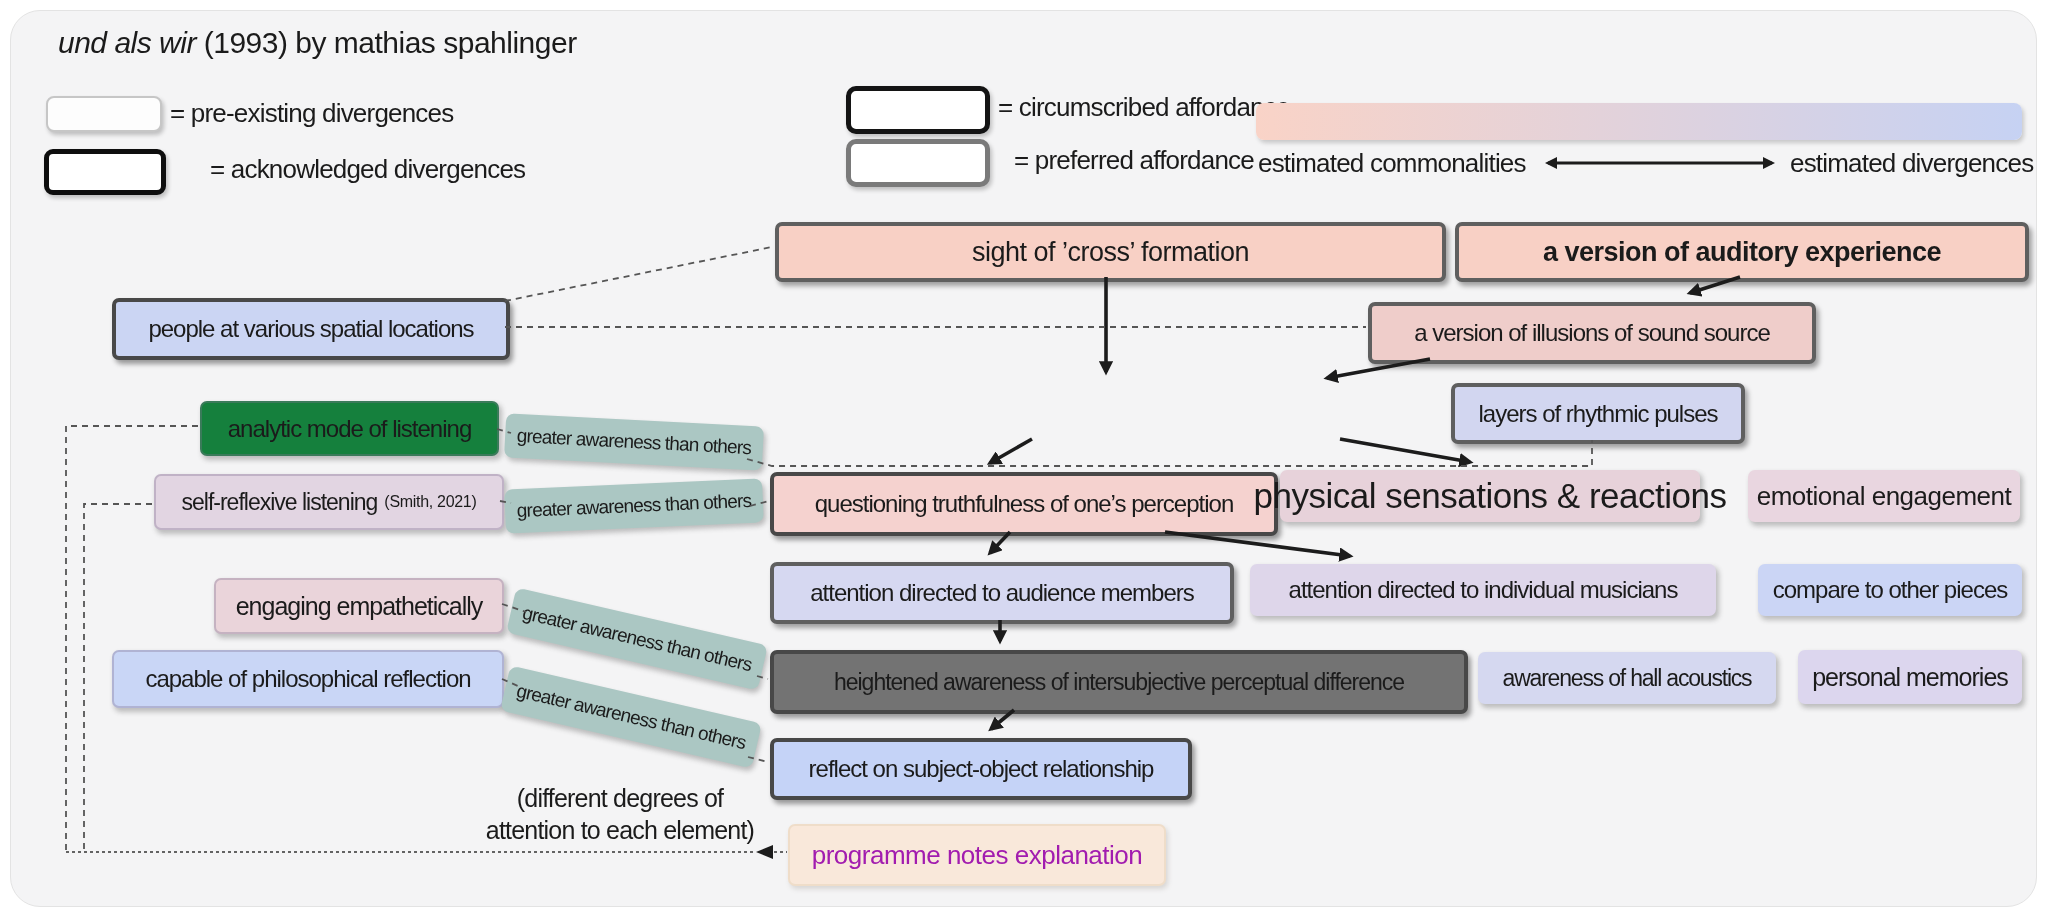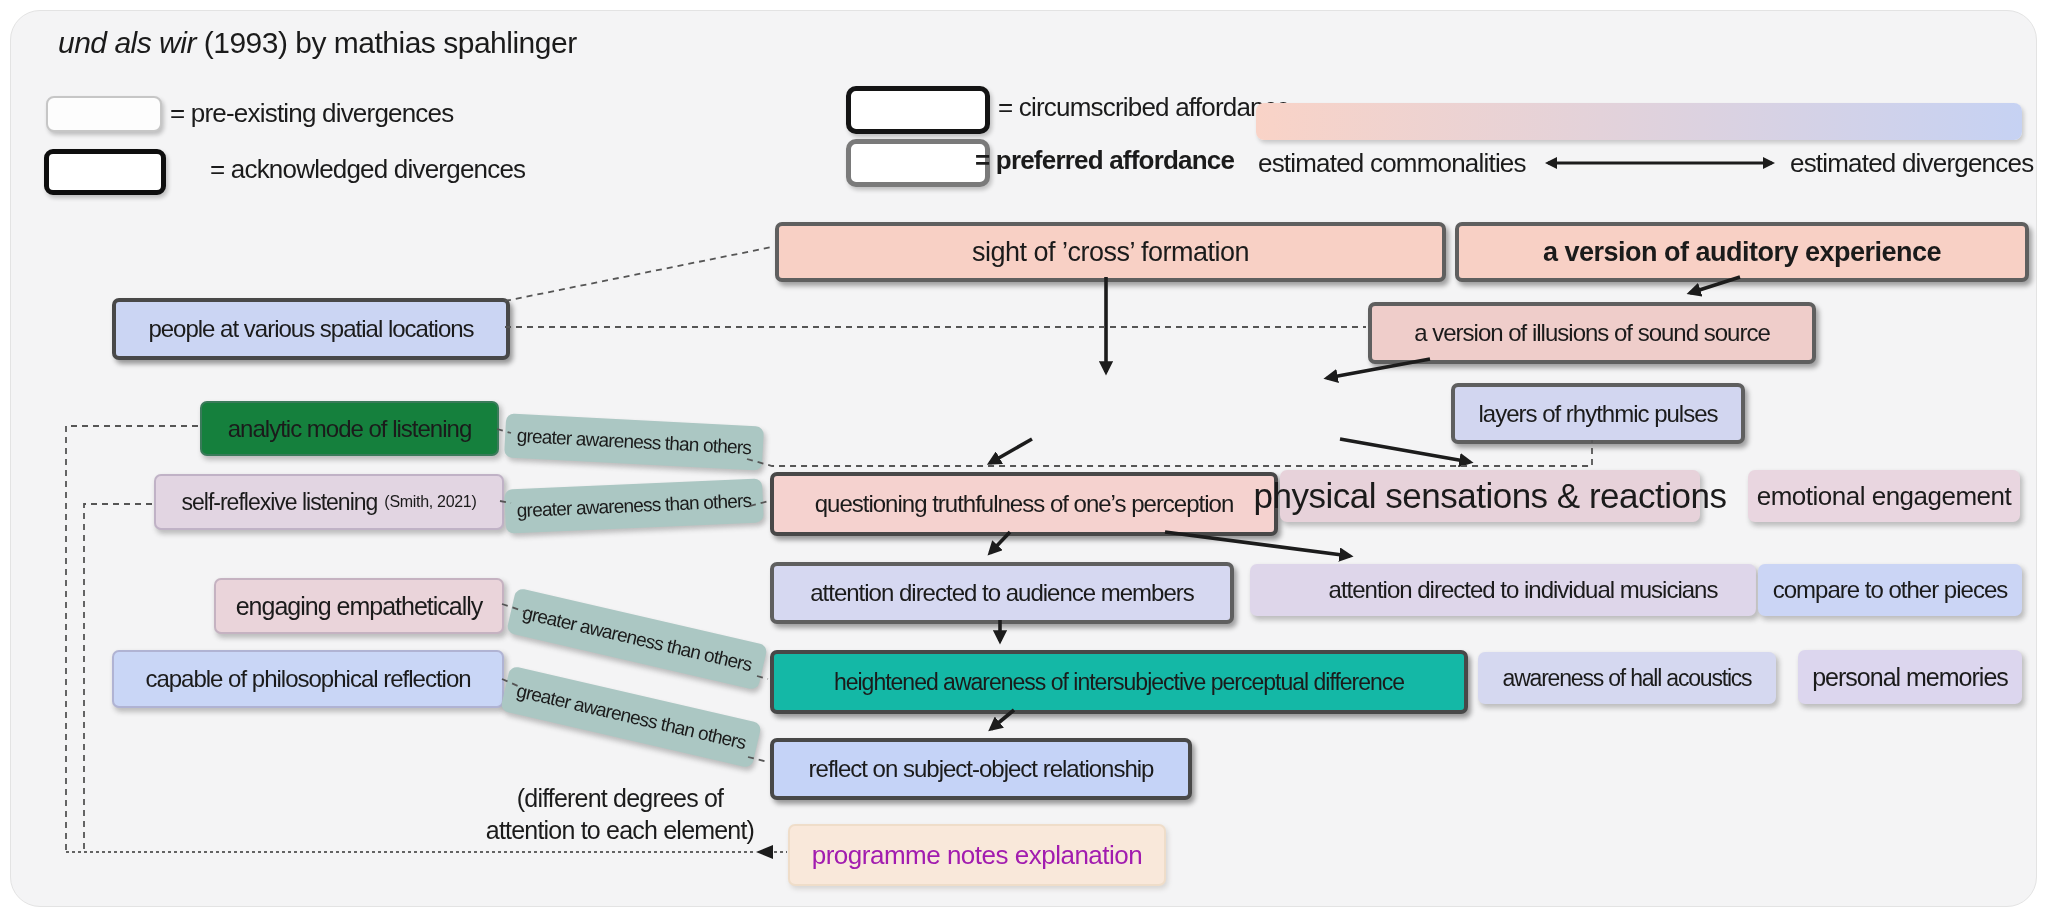--- a/index.html
+++ b/index.html
@@ -13,21 +13,21 @@
   
   .swatch{position:absolute;background:#ffffff;border-radius:8px;box-shadow:2px 3px 4px rgba(0,0,0,.22);}
   #lg-white{left:46px;top:96px;width:112px;height:32px;border:2px solid #c6c6c6;background:#fdfdfd;}
   #lg-black{left:44px;top:149px;width:112px;height:36px;border:5px solid #0e0e0e;border-radius:9px;}
   #lg-circ{left:846px;top:86px;width:134px;height:38px;border:5px solid #141414;border-radius:10px;}
   #lg-pref{left:846px;top:139px;width:134px;height:38px;border:5px solid #7a7a7a;border-radius:10px;}
   .lg-label{position:absolute;font-size:26px;letter-spacing:-.8px;white-space:nowrap;}
   #lg-white-label{left:170px;top:98px;}
   #lg-black-label{left:170px;top:154px;margin-left:40px;}
   #lg-circ-label{left:998px;top:92px;}
-  #lg-pref-label{left:975px;top:145px;font-weight:bold;}
+  #lg-pref-label{left:1014px;top:145px;}
 
   
   #grad-bar{position:absolute;left:1256px;top:103px;width:766px;height:37px;border-radius:8px;
             background:linear-gradient(90deg,#f9d3c7 0%,#e3d2da 45%,#c6d2f3 100%);
             box-shadow:2px 3px 4px rgba(0,0,0,.18);}
   #grad-left{left:1258px;top:148px;}
   #grad-right{left:1790px;top:148px;width:232px;text-align:right;}
 
   
   .box{position:absolute;display:flex;align-items:center;justify-content:center;
@@ -47,25 +47,25 @@
   #n-analytic{left:200px;top:401px;width:295px;height:51px;background:#15803d;}
   #teal1{left:505px;top:420px;width:258px;height:44px;transform:rotate(3deg);}
   #n-self{left:154px;top:474px;width:346px;height:52px;background:#e2d5e2;font-size:23px;}
   #n-self .cite{font-size:16px;margin-left:7px;letter-spacing:-.3px;}
   #teal2{left:505px;top:484px;width:258px;height:44px;transform:rotate(-2.5deg);}
   #n-questioning{left:770px;top:472px;width:500px;height:56px;background:#f5d2cf;}
   #n-physical{left:1280px;top:470px;width:420px;height:52px;background:#e7d2da;font-size:35px;letter-spacing:-.5px;}
   #n-emotional{left:1748px;top:470px;width:272px;height:52px;background:#e9d6e0;font-size:26px;letter-spacing:-.5px;}
   #n-engaging{left:214px;top:578px;width:286px;height:52px;background:#ead4da;font-size:25px;}
   #n-att-aud{left:770px;top:562px;width:456px;height:54px;background:#d6d8f1;}
-  #n-att-mus{left:1250px;top:564px;width:466px;height:52px;background:#ded6ea;padding-left:40px;}
+  #n-att-mus{left:1250px;top:564px;width:466px;height:52px;background:#ded6ea;}
   #n-compare{left:1758px;top:564px;width:264px;height:52px;background:#cbd5f5;}
   #n-capable{left:112px;top:650px;width:388px;height:54px;background:#c9d6f6;}
   #teal3{left:508px;top:616px;width:258px;height:46px;transform:rotate(13deg);}
-  #n-heightened{left:770px;top:650px;width:690px;height:56px;background:#14b8a6;font-size:23px;}
+  #n-heightened{left:770px;top:650px;width:690px;height:56px;background:#737373;font-size:23px;}
   #n-hall{left:1478px;top:652px;width:298px;height:52px;background:#d5d8f0;font-size:23px;letter-spacing:-1.2px;}
   #n-memories{left:1798px;top:650px;width:224px;height:54px;background:#dcd6ee;font-size:25px;}
   #teal4{left:502px;top:694px;width:258px;height:46px;transform:rotate(13deg);}
   #n-reflect{left:770px;top:738px;width:414px;height:54px;background:#c5d3f7;}
   #n-programme{left:788px;top:824px;width:374px;height:58px;background:#f9e8da;color:#a21caf;
                font-size:26px;letter-spacing:-.5px;border:2px solid #efddc9;
                box-shadow:2px 3px 5px rgba(120,110,100,.22);}
   #different{left:462px;top:782px;width:316px;text-align:center;font-size:25px;
              letter-spacing:-.8px;line-height:1.28;z-index:2;}
 

